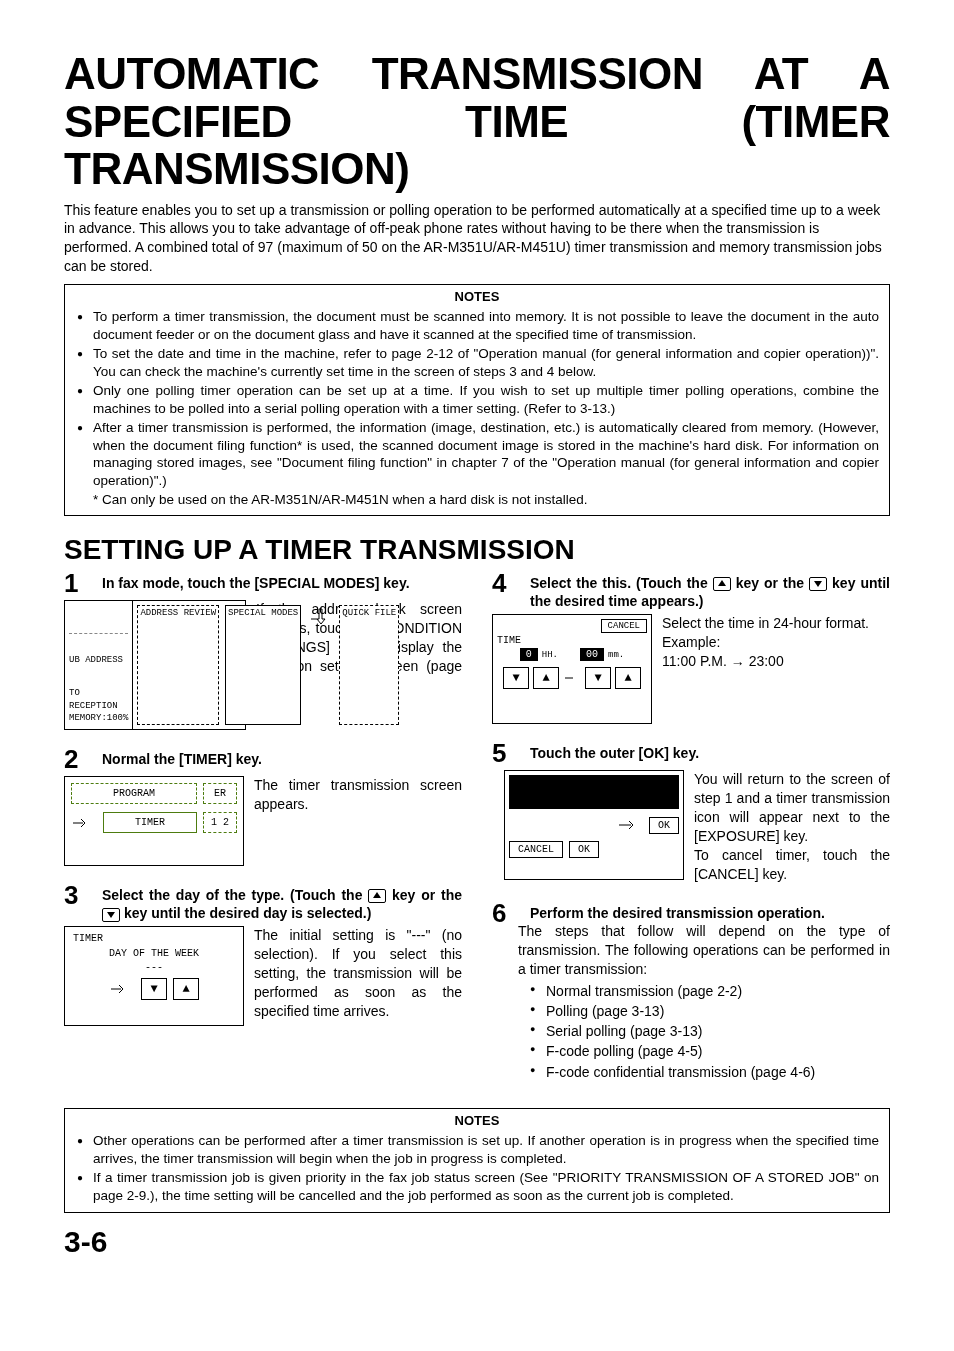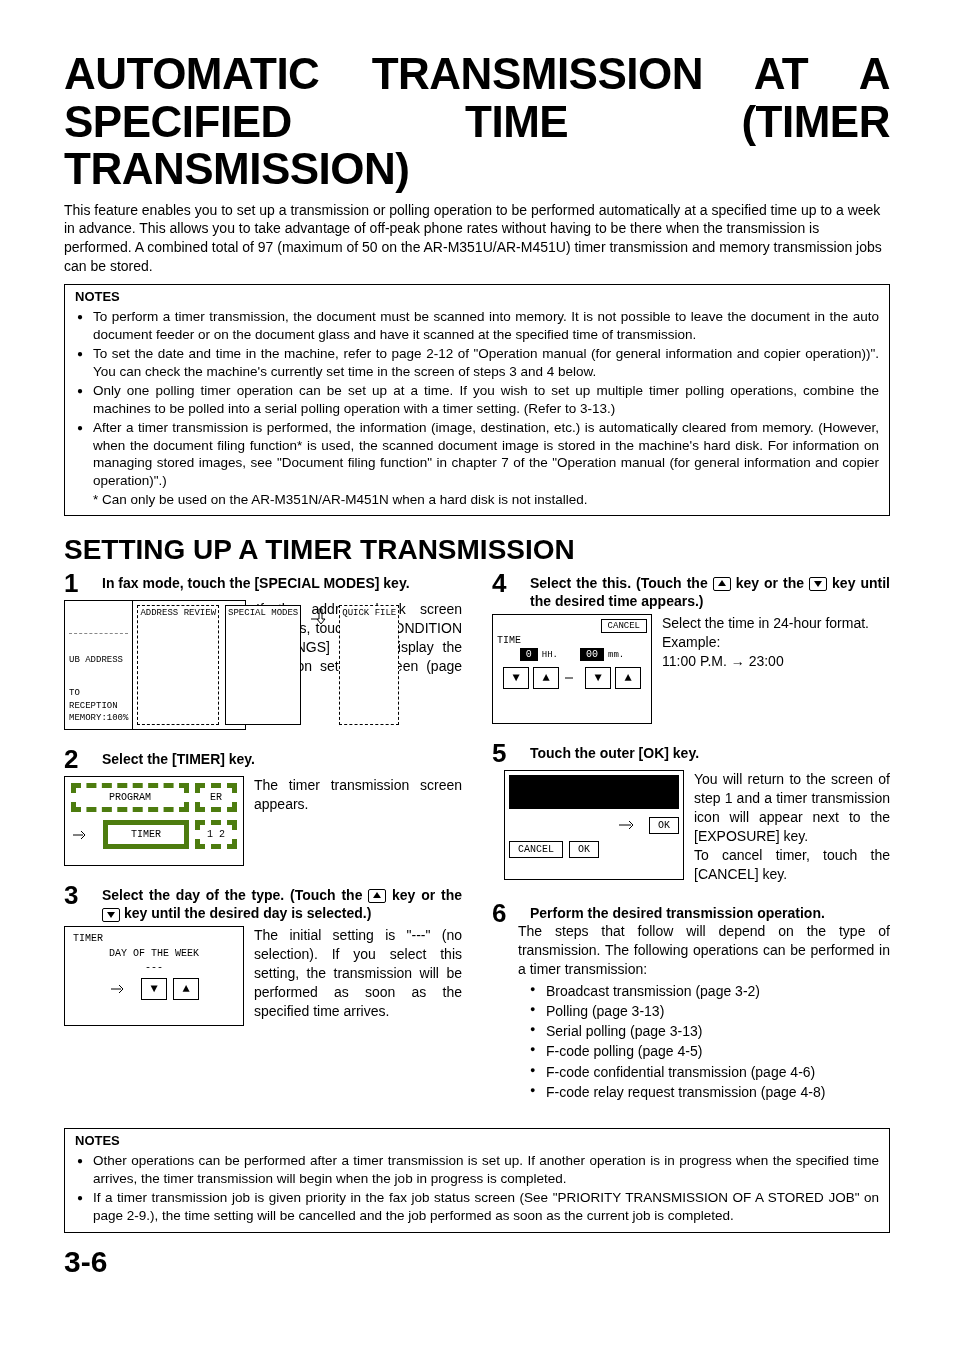--- a/index.html
+++ b/index.html
@@ -32,20 +32,21 @@
   .notes-box {
     border: 1px solid #000;
     padding: 4px 10px 6px 10px;
     font-size: 13.5px;
     line-height: 1.3;
   }
   .notes-title {
     font-weight: bold;
     font-size: 13px;
     margin-bottom: 2px;
+    text-align: center;
   }
   .bullet-list {
     list-style: none;
     padding: 0;
     margin: 0;
     text-align: justify;
   }
   .bullet-list > li {
     position: relative;
     padding-left: 18px;
@@ -159,21 +160,21 @@
     height: 90px;
     padding: 6px;
     box-sizing:border-box;
   }
   .lcd2-row {
     display:flex;
     gap:6px;
     margin-bottom:8px;
   }
   .lcd2-btn {
-    border:5px solid #4d7c0f;
+    border:1px solid #4d7c0f;
     flex:1;
     text-align:center;
     padding:4px 2px;
     font-size:10px;
   }
   .hand-svg { width:26px; height:20px; }
   .lcd3 {
     width:180px; height:100px; box-sizing:border-box; padding:4px;
   }
   .lcd3-title { font-size:10px; padding:2px 4px;}
@@ -281,21 +282,21 @@
               <div class="lcd-btn dashed">QUICK FILE</div>
             </div>
           </div>
           <div class="step-text">If the address book screen appears, touch the [CONDITION SETTINGS] key to display the condition settings screen (page 1-5).</div>
         </div>
       </div>
 
       <div class="step">
         <div class="step-head">
           <div class="step-num">2</div>
-          <div class="step-title">Select the [TIMER] key.</div>
+          <div class="step-title">Normal the [TIMER] key.</div>
         </div>
         <div class="step-body">
           <div class="lcd lcd2">
             <div class="lcd2-row">
               <div class="lcd2-btn dashed">PROGRAM</div>
               <div class="lcd2-btn dashed" style="flex:0 0 28px;">ER</div>
             </div>
             <div class="lcd2-row" style="align-items:center;">
               <svg class="hand-svg" viewBox="0 0 26 20">
                   <path d="M2 10 h10 M10 6 l4 4 -4 4" fill="none" stroke="#000"></path>
@@ -398,26 +399,25 @@
         </div>
       </div>
 
       <div class="step">
         <div class="step-head">
           <div class="step-num">6</div>
           <div style="flex:1;">
             <div class="step-title">Perform the desired transmission operation.</div>
             <div class="step-text-full">The steps that follow will depend on the type of transmission. The following operations can be performed in a timer transmission:</div>
             <ul class="sub-bullets">
-              <li>Broadcast transmission (page 3-2)</li>
+              <li>Normal transmission (page 2-2)</li>
               <li>Polling (page 3-13)</li>
               <li>Serial polling (page 3-13)</li>
               <li>F-code polling (page 4-5)</li>
               <li>F-code confidential transmission (page 4-6)</li>
-              <li>F-code relay request transmission (page 4-8)</li>
             </ul>
           </div>
         </div>
       </div>
 
     </div>
   </div>
 
   <div class="notes-box" style="margin-top:10px;">
     <div class="notes-title">NOTES</div>

